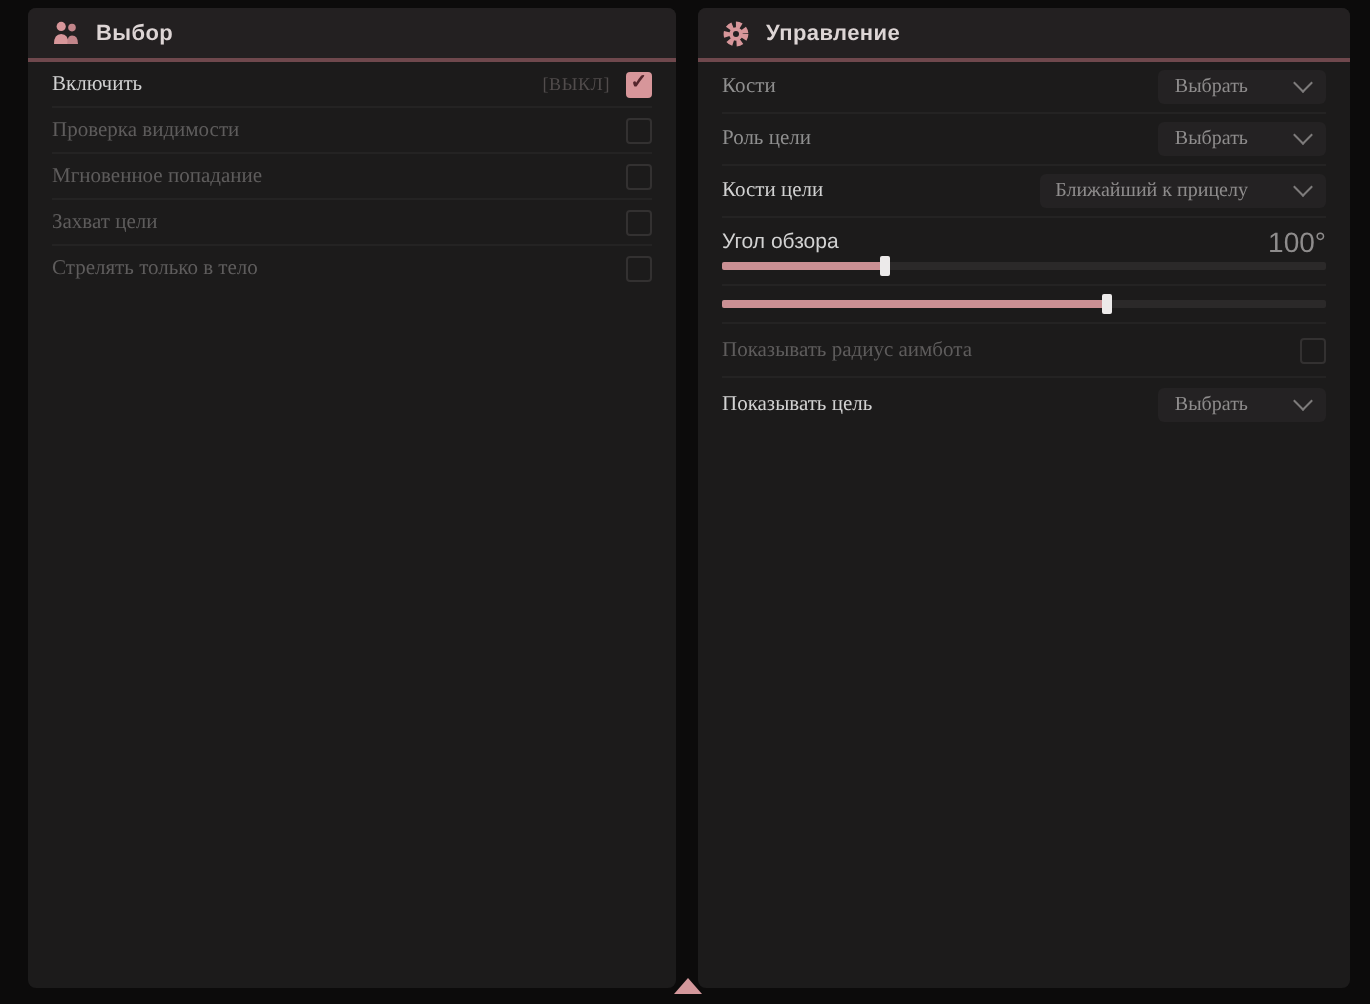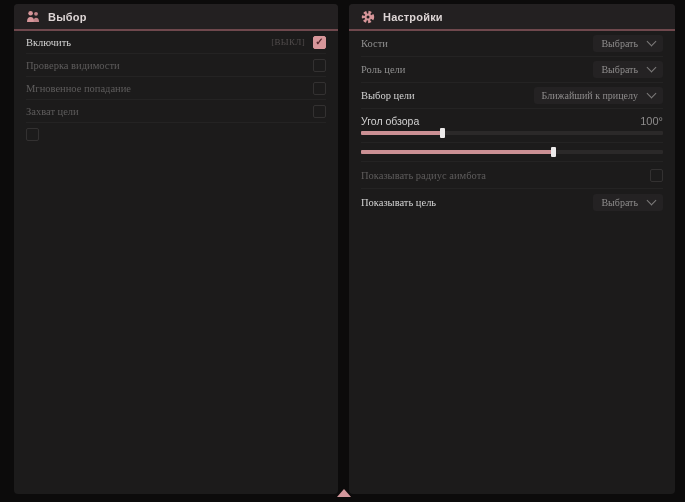--- a/index.html
+++ b/index.html
@@ -47,38 +47,38 @@
     width:13px; height:13px; border-radius:2px;
     border:1px solid #3a3838; background:transparent;
     display:inline-flex; align-items:center; justify-content:center;
     cursor:pointer;
   }
   .cb.checked { background:#d7969a; border-color:#d7969a; }
   .cb.checked::after { content:"✓"; font-size:10px; font-weight:bold; color:#54262c; line-height:1; }
   .dim-cb { border-color:#333131; }
 
   .dd {
-    display:inline-flex; align-items:center; gap:10px;
+    display:inline-flex; align-items:center; gap:24px;
     background:#242223; border-radius:3px;
     padding:3px 8px;
     font-size:10px; color:#8e8c8c;
     cursor:pointer;
   }
   .chev {
     width:7px; height:7px; display:inline-block; position:relative; top:-2px;
     border-right:1.5px solid #7d7b7b; border-bottom:1.5px solid #7d7b7b;
     transform:rotate(45deg);
   }
 
   .slider-row {
     border-bottom:1px solid rgba(255,255,255,0.035);
     padding:4px 0 7px 0;
   }
   .slider-top { display:flex; justify-content:space-between; align-items:center; font-size:10.5px; height:15px; }
-  .slider-val { font-size:11px; color:#8e8c8c; }
+  .slider-val { font-size:14px; color:#8e8c8c; }
   .track {
     margin-top:3px; height:4px; background:#2b2929; border-radius:1px;
     position:relative; cursor:pointer;
   }
   .fill { height:4px; background:#cb9094; border-radius:1px; position:relative; }
   .handle {
     position:absolute; right:-2px; top:-3px;
     width:5px; height:10px; background:#eceaea; border-radius:1px;
     cursor:ew-resize;
   }
@@ -126,57 +126,58 @@
       <span class="lbl dim">Мгновенное попадание</span>
       <span class="cb dim-cb"></span>
     </div>
 
     <div class="row">
       <span class="lbl dim">Захват цели</span>
       <span class="cb dim-cb"></span>
     </div>
 
     <div class="row">
+      <span class="lbl dim">Стрелять только в тело</span>
       <span class="cb dim-cb"></span>
     </div>
 
   </div>
 </div>
 
 <div class="panel" id="panel-settings">
   <div class="panel-header">
     <span class="hicon">
       <svg width="14" height="14" viewBox="0 0 14 14">
         <circle cx="7" cy="7" r="4.6" fill="none" stroke="#d7969a" stroke-width="3.2" stroke-dasharray="2.6 1.7"></circle>
         <circle cx="7" cy="7" r="3.4" fill="#d7969a"></circle>
         <circle cx="7" cy="7" r="1.5" fill="#232021"></circle>
       </svg>
     </span>
-    <span class="panel-title">Настройки</span>
+    <span class="panel-title">Управление</span>
   </div>
   <div class="panel-body">
 
     <div class="row" style="height:26px">
       <span class="lbl mid">Кости</span>
       <span class="dd">
         <span>Выбрать</span>
         <span class="chev"></span>
       </span>
     </div>
 
     <div class="row" style="height:26px">
       <span class="lbl mid">Роль цели</span>
       <span class="dd">
         <span>Выбрать</span>
         <span class="chev"></span>
       </span>
     </div>
 
     <div class="row" style="height:26px">
-      <span class="lbl">Выбор цели</span>
+      <span class="lbl">Кости цели</span>
       <span class="dd">
         <span>Ближайший к прицелу</span>
         <span class="chev"></span>
       </span>
     </div>
 
     <div class="slider-row">
       <div class="slider-top">
         <span class="lbl">Угол обзора</span>
         <span class="slider-val">100°</span>

